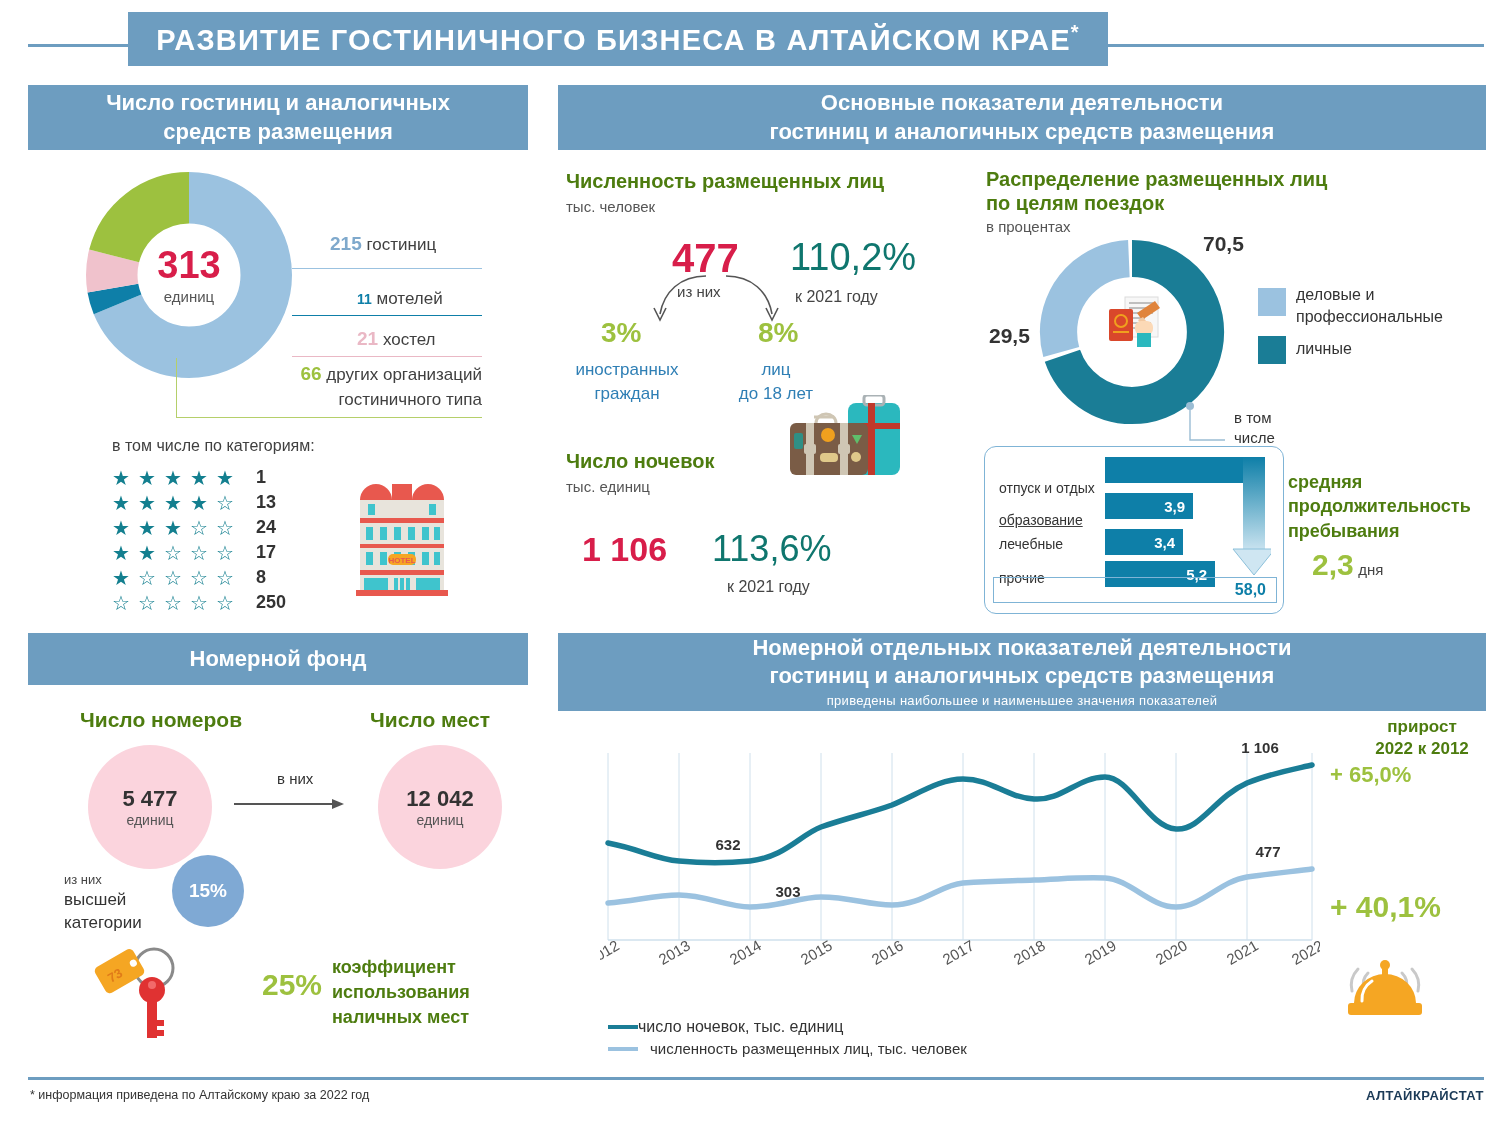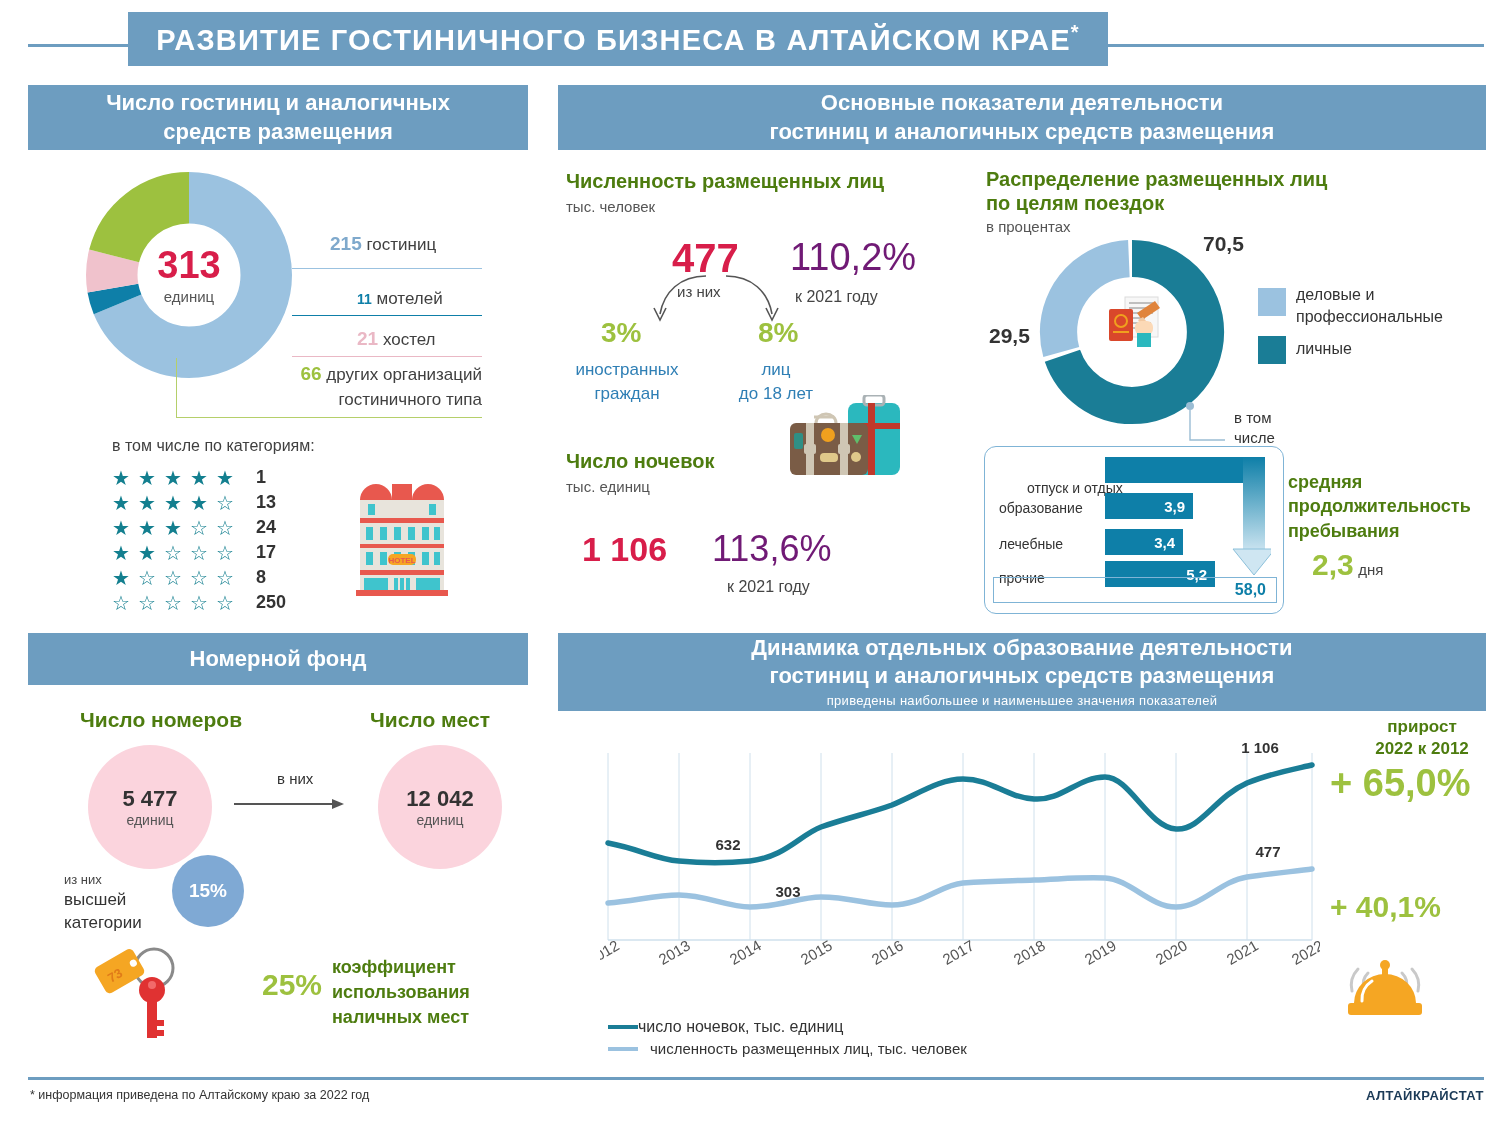--- a/index.html
+++ b/index.html
@@ -55,21 +55,21 @@
   #stars-table { left: 112px; top: 465px; }
   #stars-table .srow { display: flex; align-items: center; height: 25px; }
   #stars-table .st { width: 26px; font-size: 20px; line-height: 1; color: #137f8f; }
   #stars-table .cnt { margin-left: 14px; font-size: 18px; font-weight: bold; color: #333; }
 
   
   .sec-title { color: #4d7c0f; font-weight: bold; font-size: 20px; }
   .sec-sub { color: #555; font-size: 15px; margin-top: 2px; }
 
   .bignum-red { color: #d81e4a; font-weight: bold; }
-  .bignum-blue { color: #701a75; }
+  .bignum-blue { color: #0f766e; }
   .bignum-green { color: #9dc13f; font-weight: bold; }
   .cap { color: #2f7fb5; }
 
   
   #donut2 { left: 1034px; top: 234px; width: 196px; height: 196px; }
 
   .legend-sw { width: 28px; height: 28px; }
 
   
   #barbox {
@@ -112,21 +112,21 @@
   <div>средств размещения</div>
 </div>
 <div class="abs panel-head" id="head-mid">
   <div>Основные показатели деятельности</div>
   <div>гостиниц и аналогичных средств размещения</div>
 </div>
 <div class="abs panel-head" id="head-rooms">
   <div>Номерной фонд</div>
 </div>
 <div class="abs panel-head" id="head-dyn">
-  <div>Динамика отдельных образование деятельности</div>
+  <div>Номерной отдельных показателей деятельности</div>
   <div>гостиниц и аналогичных средств размещения</div>
   <div class="sub">приведены  наибольшее  и наименьшее  значения  показателей</div>
 </div>
 
 <svg class="abs" id="donut1" viewBox="0 0 100 100">
 
   <g transform="translate(50,50)">
     <circle r="37.5" fill="none" stroke="#9bc2e0" stroke-width="25" stroke-dasharray="161.8 73.8" transform="rotate(-90)"></circle>
     <circle r="37.5" fill="none" stroke="#0e7fa8" stroke-width="25" stroke-dasharray="8.2 227.4" stroke-dashoffset="-161.8" transform="rotate(-90)"></circle>
     <circle r="37.5" fill="none" stroke="#f0c2cc" stroke-width="25" stroke-dasharray="15.8 219.8" stroke-dashoffset="-170.0" transform="rotate(-90)"></circle>
@@ -347,24 +347,24 @@
 <svg class="abs" style="left:1180px; top:400px;" width="70" height="48" viewBox="0 0 70 48">
   <circle cx="10" cy="6" r="4" fill="#9bbdd4"></circle>
   <path d="M10 10 L10 40 L45 40" fill="none" stroke="#9bbdd4" stroke-width="1.4"></path>
 </svg>
 <div class="abs" style="left:1234px; top:408px; font-size:15px; color:#333; line-height:1.3;">
   <span>в том</span><br>
   <span>числе</span>
 </div>
 
 <div class="abs" id="barbox">
-  <div class="brow" style="left:14px; top:28px;margin-left:28px;">
+  <div class="brow" style="left:14px; top:28px;">
       <span class="blab">отпуск и отдых</span>
     </div>
-  <div class="brow" style="left:14px; top:48px;">
+  <div class="brow" style="left:14px; top:60px;text-decoration:underline;">
       <span class="blab">образование</span>
     </div>
   <div class="brow" style="left:14px; top:84px;">
       <span class="blab">лечебные</span>
     </div>
   <div class="brow" style="left:14px; top:118px;">
       <span class="blab">прочие</span>
     </div>
 
   <div class="bar" style="position:absolute; left:120px; top:10px; width:160px; background:linear-gradient(180deg,#0e7fa8,#0e7fa8);"></div>
@@ -450,21 +450,21 @@
 <div class="abs sec-title" style="left:332px; top:955px; font-size:18px; line-height:1.38;">
   <span>коэффициент</span><br>
   <span>использования</span><br>
   <span>наличных мест</span>
 </div>
 
 <div class="abs sec-title" style="left:1352px; top:716px; font-size:17px; text-align:center; line-height:1.3; width:140px;">
   <span>прирост</span><br>
   <span>2022 к 2012</span>
 </div>
-<div class="abs bignum-green" style="left:1330px; top:762px; font-size:38px;">+ 65,0%</div>
+<div class="abs bignum-green" style="left:1330px; top:762px; font-size:22px;">+ 65,0%</div>
 <div class="abs bignum-green" style="left:1330px; top:890px; font-size:30px;">+ 40,1%</div>
 
 <svg class="abs" id="linechart" viewBox="0 0 720 230">
 
   <g stroke="#cfe0ec" stroke-width="1">
     <line x1="8" y1="18" x2="8" y2="205"></line>
     <line x1="79" y1="18" x2="79" y2="205"></line>
     <line x1="150" y1="18" x2="150" y2="205"></line>
     <line x1="221" y1="18" x2="221" y2="205"></line>
     <line x1="292" y1="18" x2="292" y2="205"></line>

